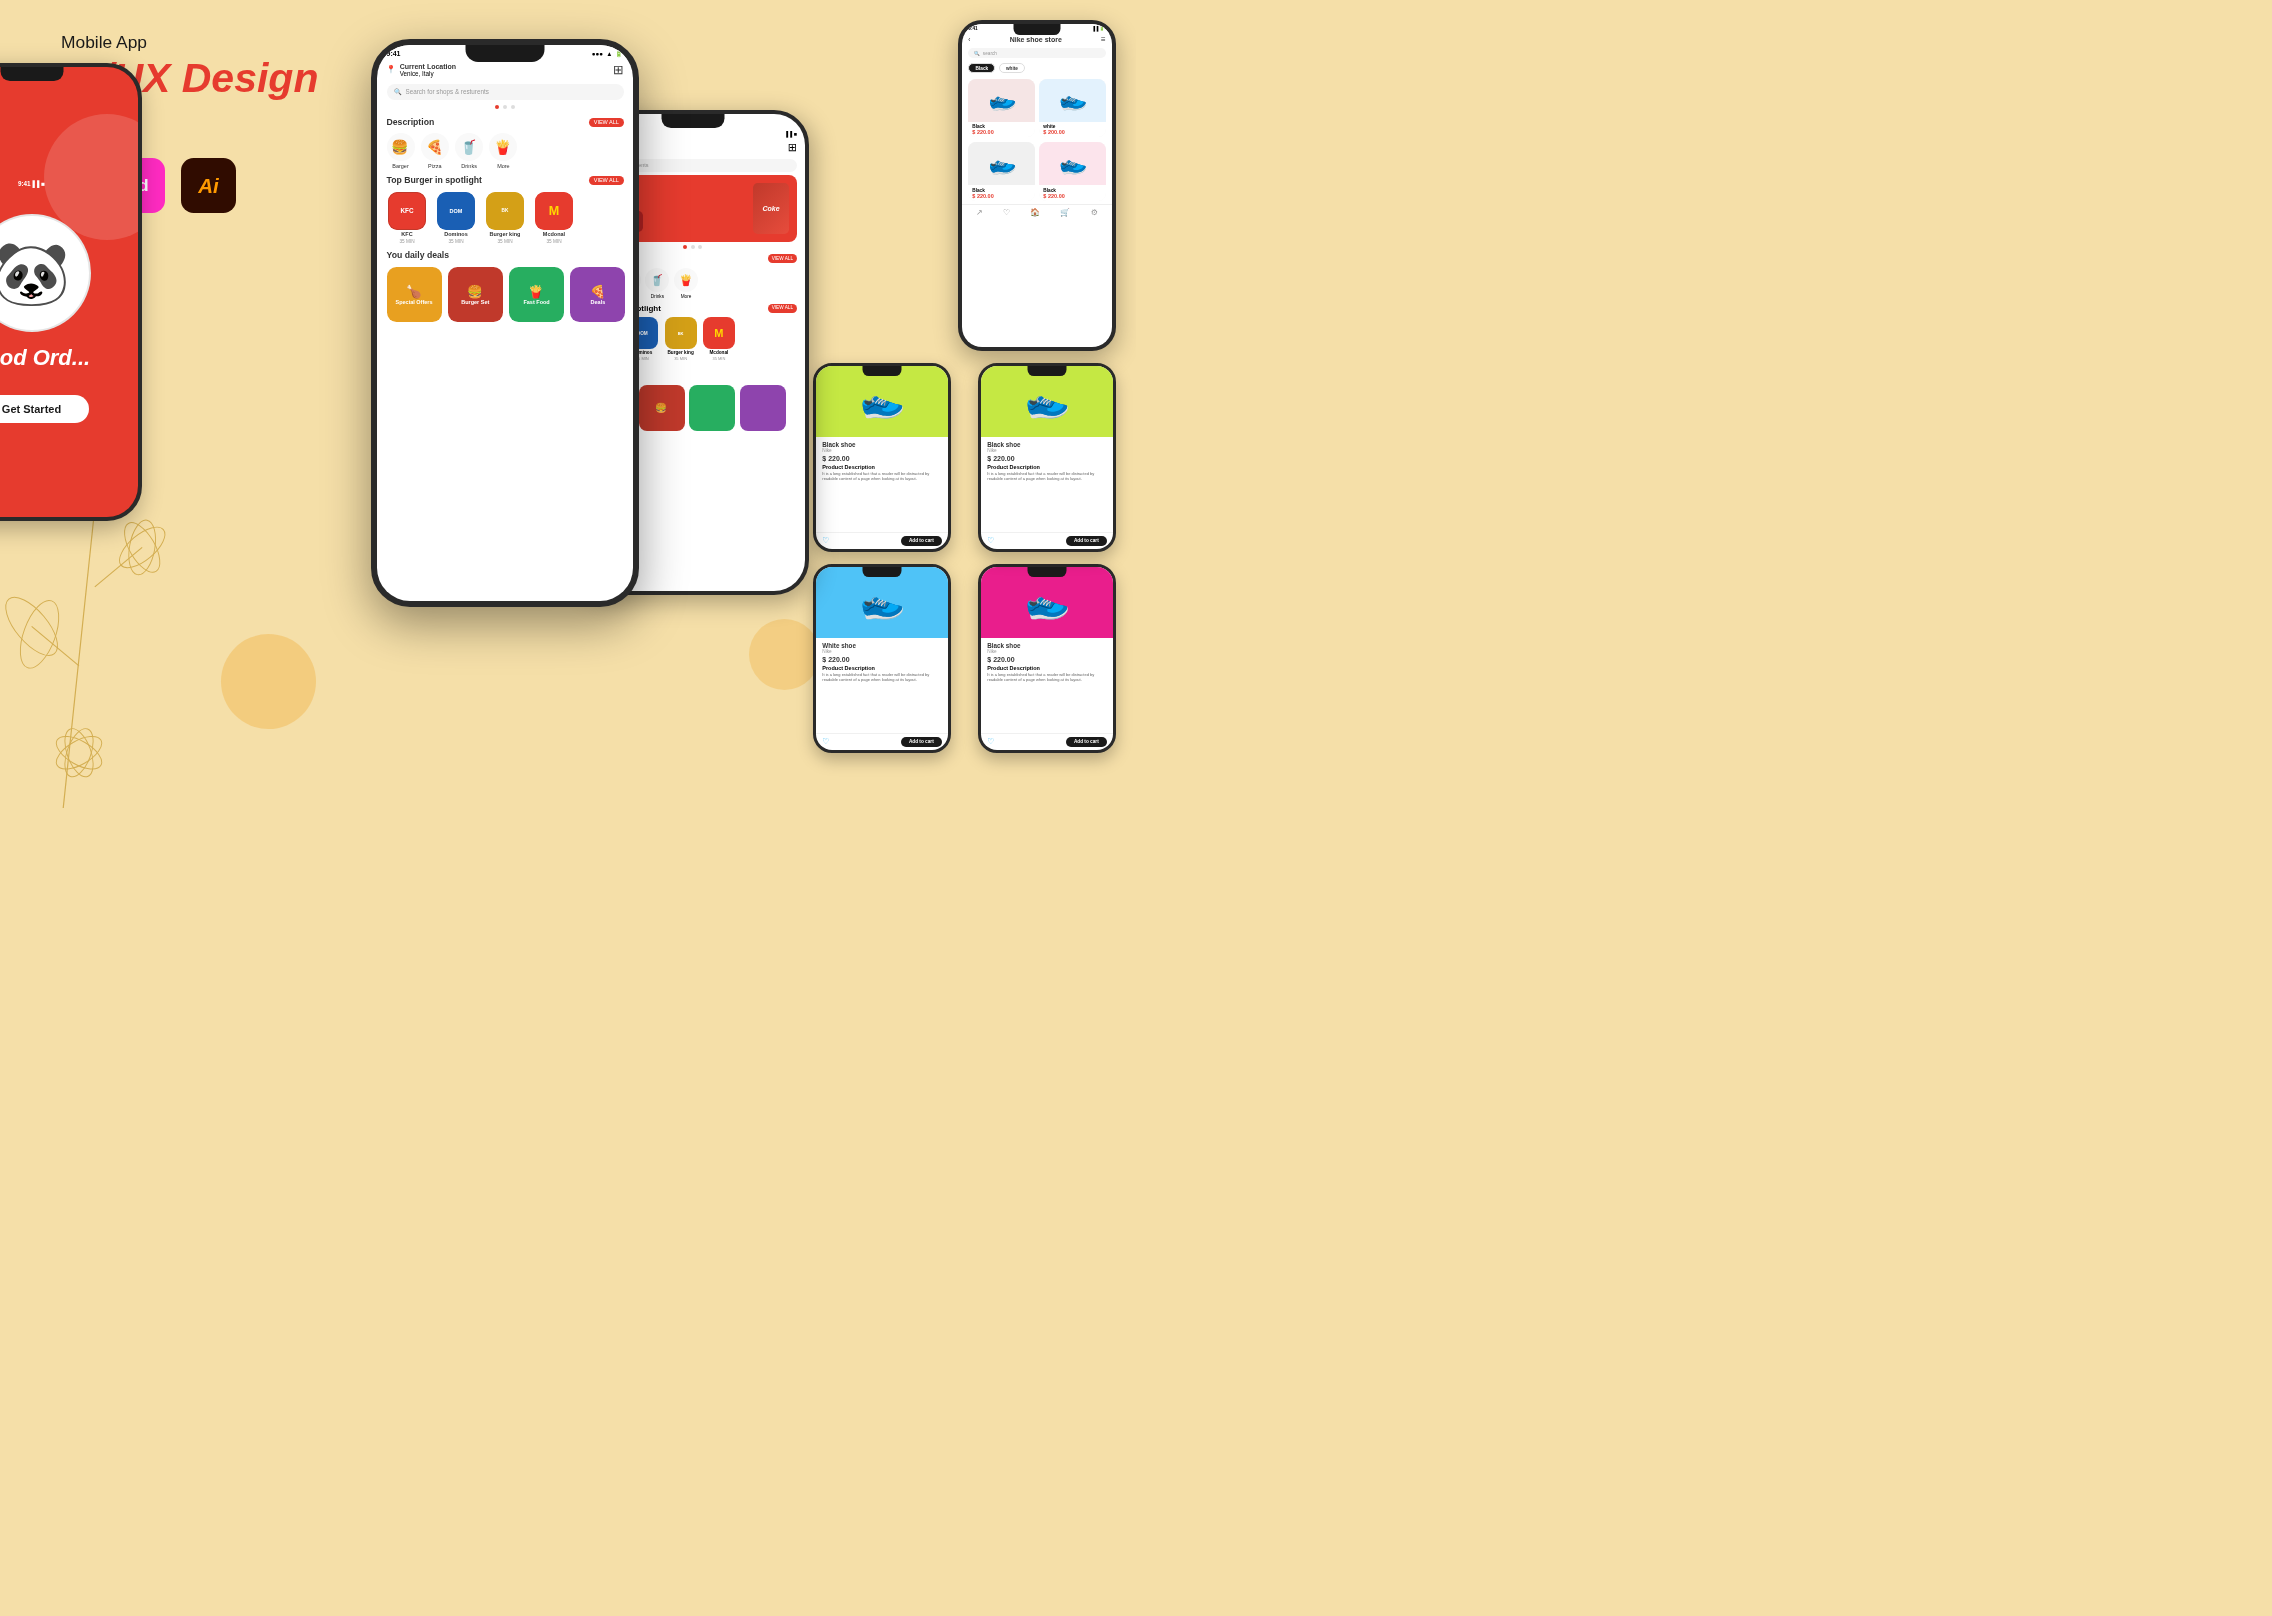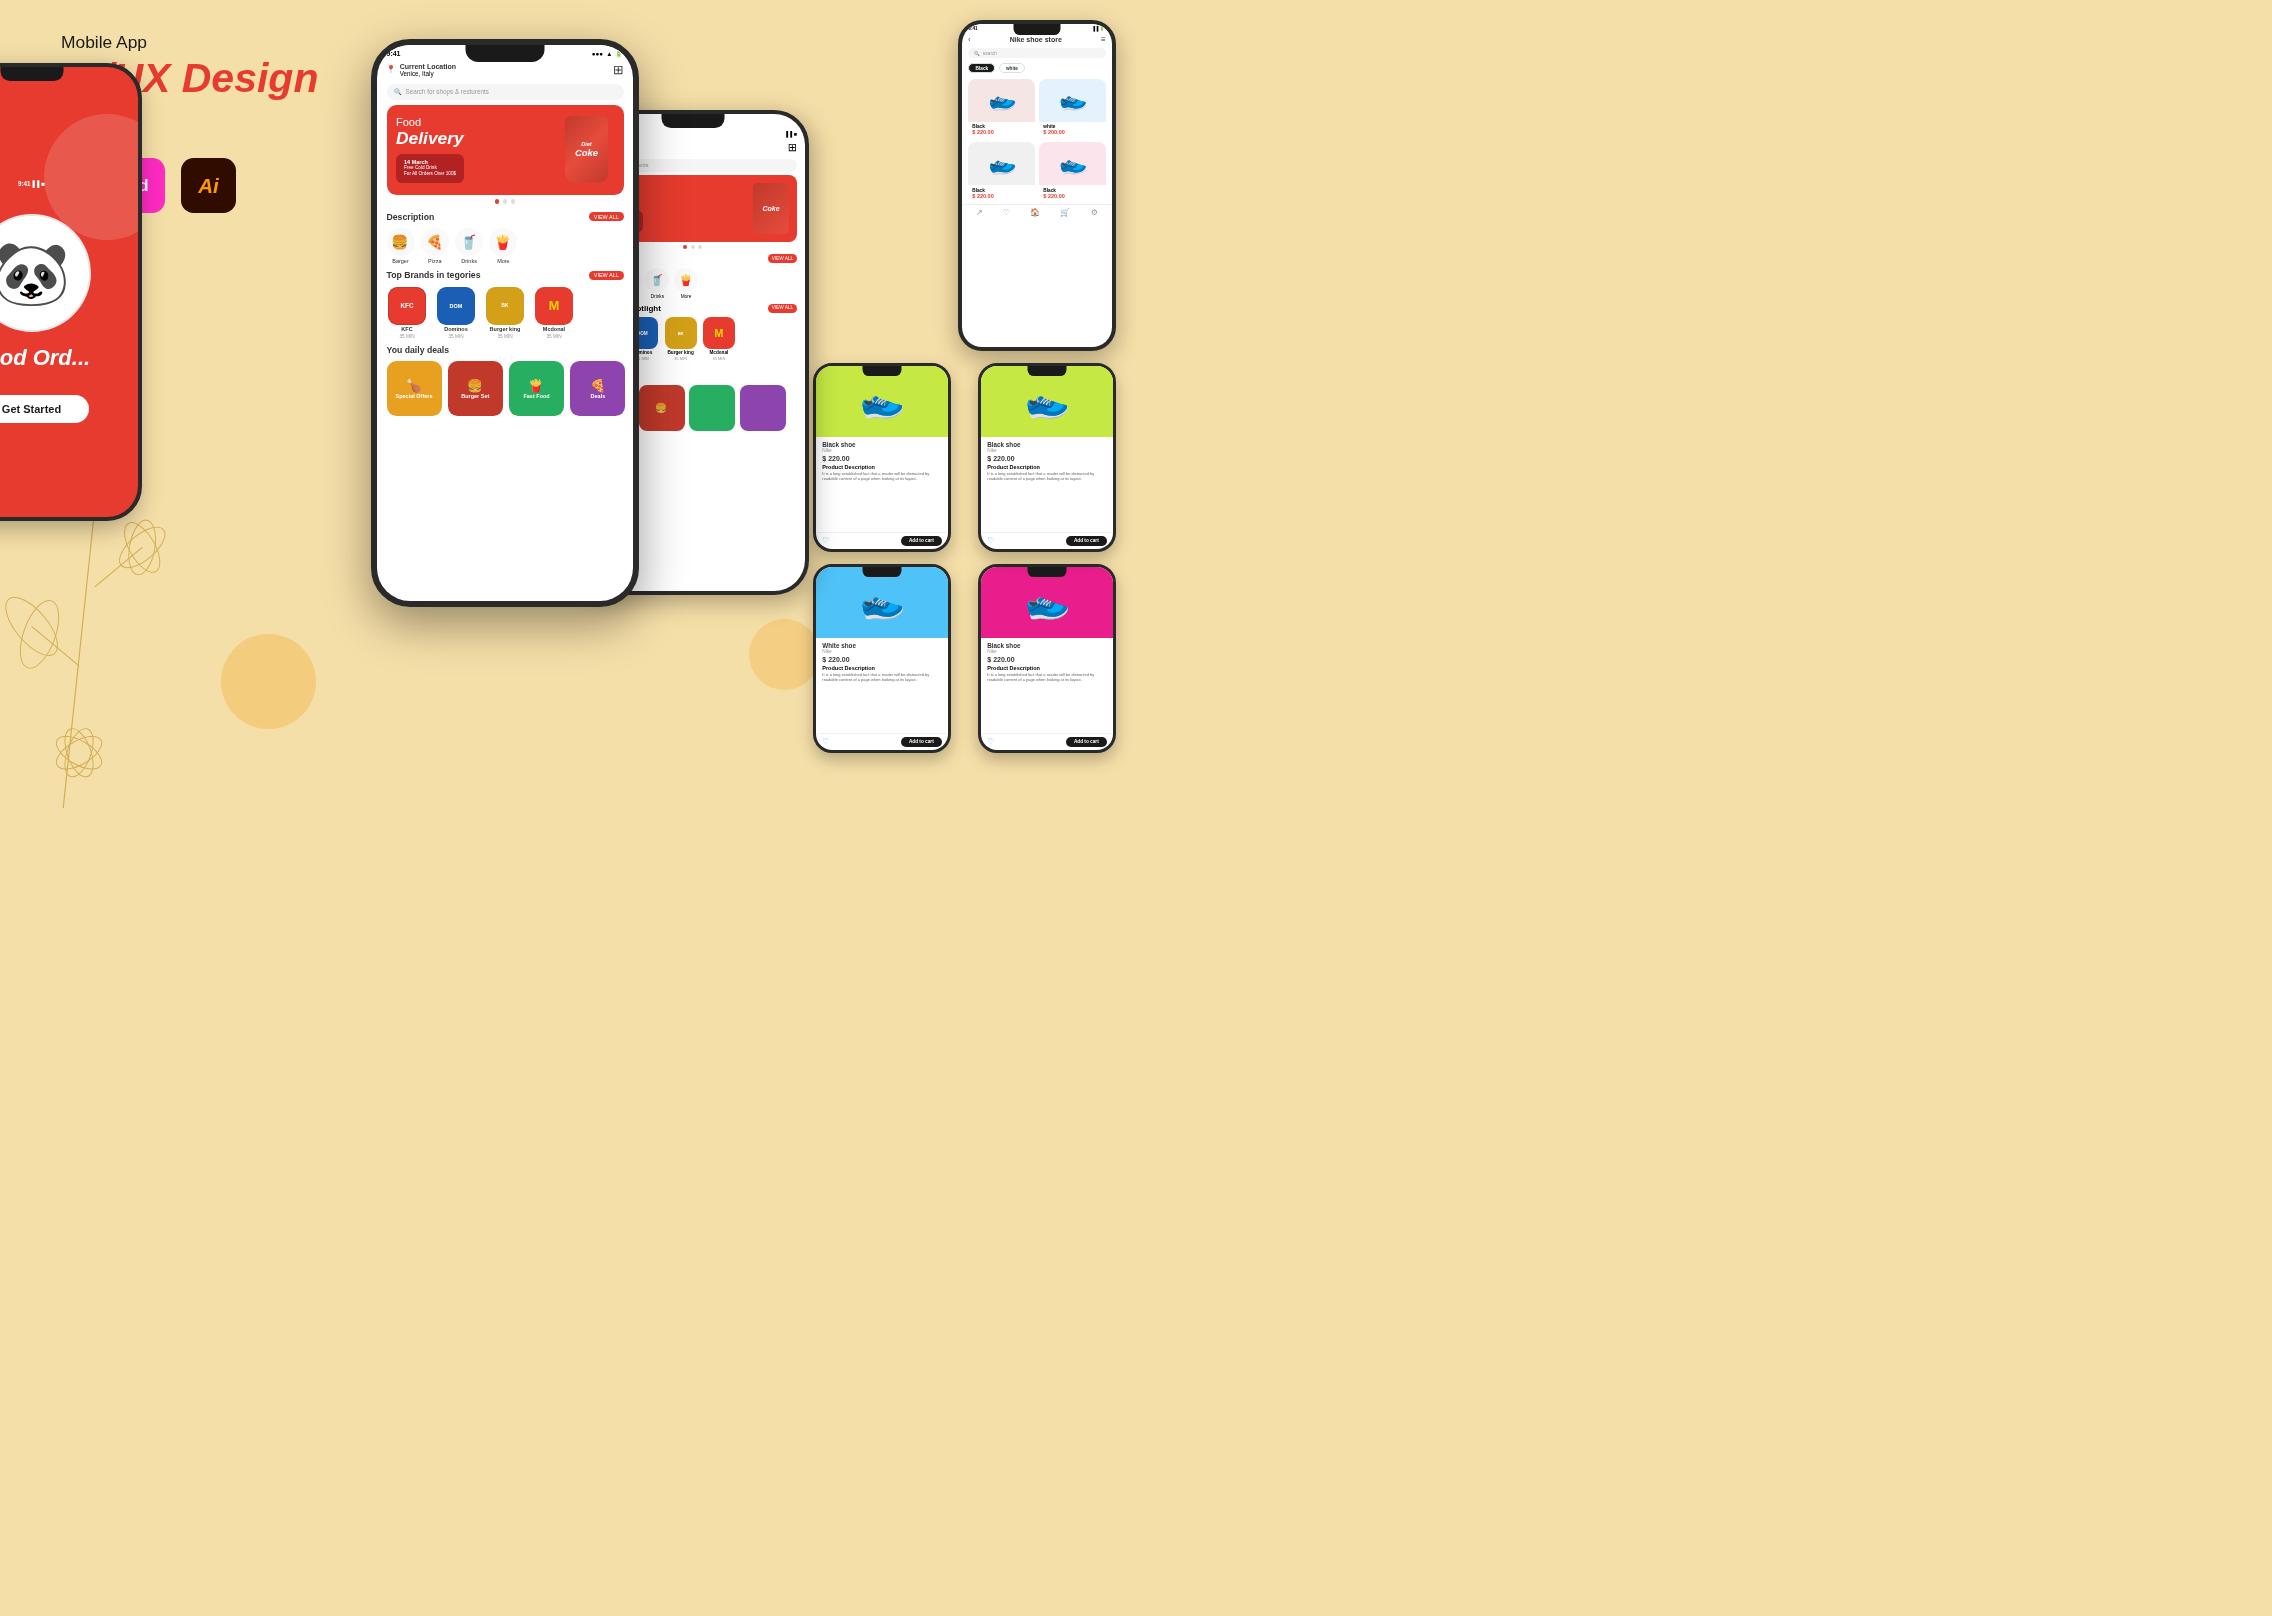--- a/index.html
+++ b/index.html
@@ -574,40 +574,20 @@
         </div>
       </div>
       <div class="fd-grid-icon">⊞</div>
     </div>
 
     <div class="fd-search-bar">
       <span>🔍</span>
       <span>Search for shops &amp; resturents</span>
     </div>
 
-    <div class="fd-banner">
-      <div class="fd-banner-left">
-        <h2>Food</h2>
-        <h1>Delivery</h1>
-        <div class="fd-banner-promo">
-          <div class="date">14 March</div>
-          <p>Free Cold Drink</p>
-          <p>For All Orders Over 100$</p>
-        </div>
-      </div>
-      <div class="fd-coke-img">
-        <div style="position:relative;">
-          <div style="width:43px;height:67px;background:linear-gradient(135deg,#c0392b,#e74c3c,#c0392b);border-radius:6.3px 6.3px 9.5px 9.5px;display:flex;align-items:center;justify-content:center;flex-direction:column;">
-            <div style="color:white;font-size:5.5px;font-weight:900;font-style:italic;line-height:1.2;">Diet</div>
-            <div style="color:white;font-size:9.5px;font-weight:900;font-style:italic;">Coke</div>
-          </div>
-          <div style="position:absolute;bottom:-6.3px;right:-12px;width:39px;height:39px;background:#c0392b;border-radius:50%;opacity:0.4;z-index:-1;"></div>
-        </div>
-      </div>
-    </div>
 
     <div class="fd-dots">
       <div class="fd-dot active"></div>
       <div class="fd-dot"></div>
       <div class="fd-dot"></div>
     </div>
 
     <div class="fd-section-header">
       <span class="fd-section-title">Description</span>
       <span class="fd-view-all">VIEW ALL</span>
@@ -625,21 +605,21 @@
         <div class="fd-cat-icon">🥤</div>
         <span class="fd-cat-label">Drinks</span>
       </div>
       <div class="fd-cat-item">
         <div class="fd-cat-icon">🍟</div>
         <span class="fd-cat-label">More</span>
       </div>
     </div>
 
     <div class="fd-section-header">
-      <span class="fd-section-title">Top Brands in tegories</span>
+      <span class="fd-section-title">Top Burger in spotlight</span>
       <span class="fd-view-all">VIEW ALL</span>
     </div>
     <div class="fd-brands">
       <div class="fd-brand-item">
         <div class="fd-brand-logo kfc-logo" style="border-radius:9.5px;">
           <div style="background:#e63b2e;width:100%;height:100%;display:flex;align-items:center;justify-content:center;border-radius:9.5px;border:1.6px solid #c0392b;">
             <span style="color:white;font-size:6.3px;font-weight:900;">KFC</span>
           </div>
         </div>
         <span class="fd-brand-name">KFC</span>

